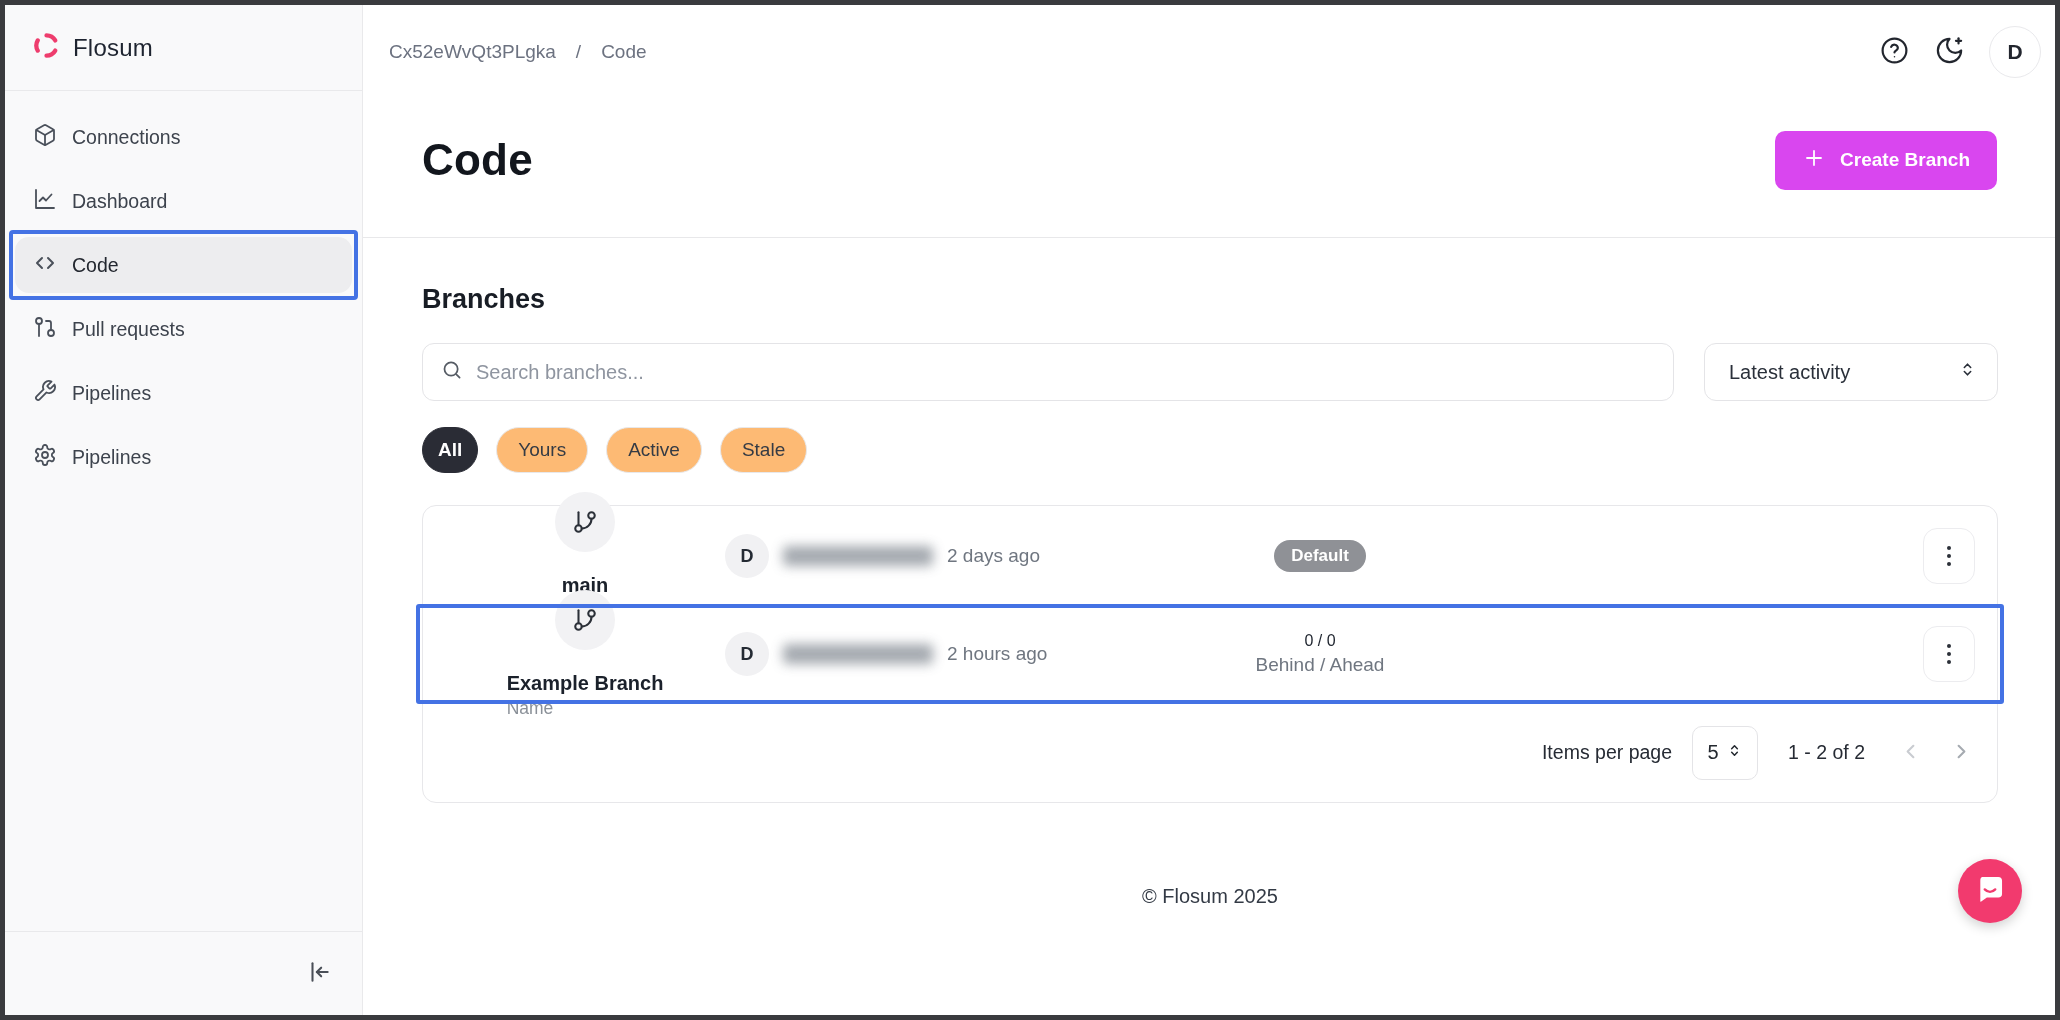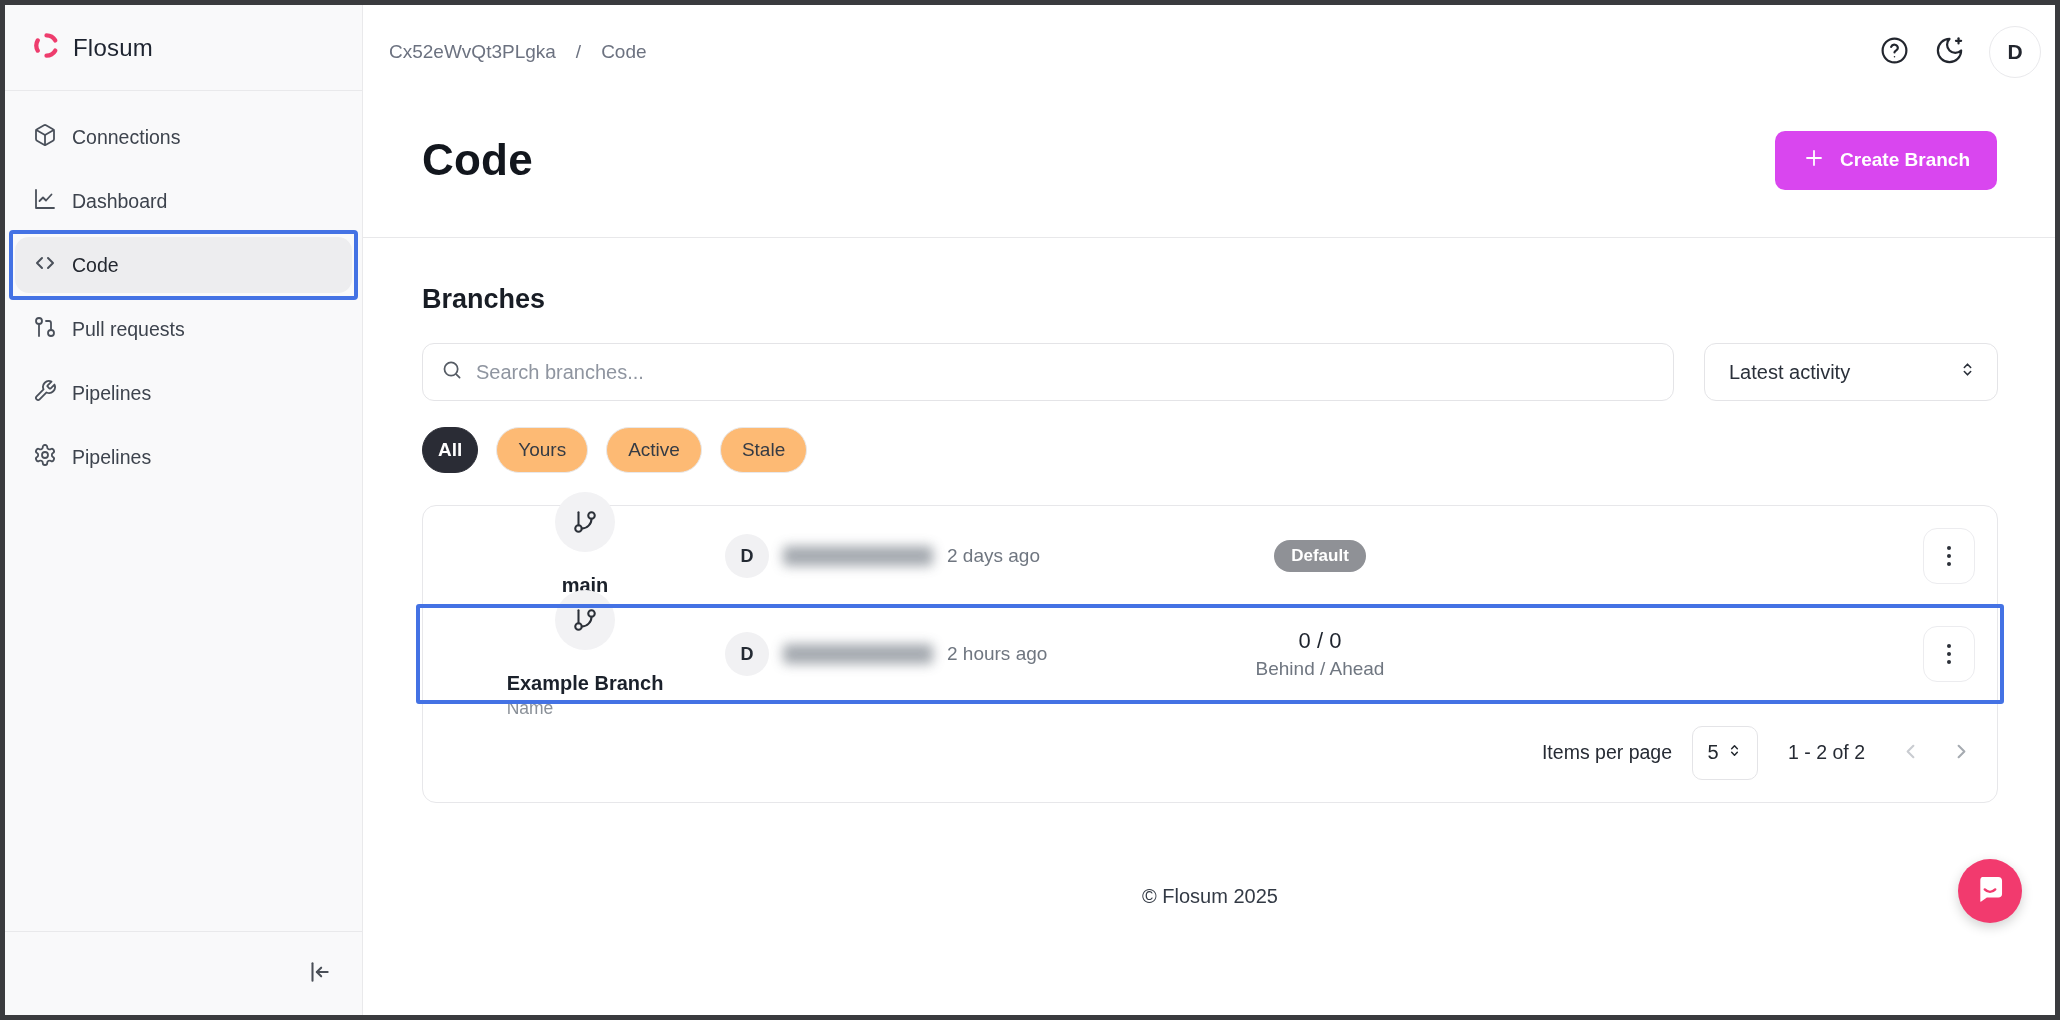--- a/index.html
+++ b/index.html
@@ -60,21 +60,21 @@
   .cell-branch { width:280px; display:flex; align-items:center; gap:22px;flex-direction:column; }
   .branch-circle { width:60px; height:60px; border-radius:50%; background:#f2f2f4; display:flex; align-items:center; justify-content:center; }
   .branch-texts .bname { font-size:20px; font-weight:600; color:#1b212b; }
   .branch-texts .bsub { font-size:17.5px; color:#8a9098; margin-top:3px; }
   .cell-user { width:470px; display:flex; align-items:center; gap:14px; }
   .avatar-sm { width:44px; height:44px; border-radius:50%; background:#f1f1f3; display:flex; align-items:center; justify-content:center; font-size:18px; font-weight:600; color:#242a33; }
   .blur-name { width:150px; height:20px; border-radius:4px; background:#8e949c; filter:blur(6px); opacity:.8; }
   .time { font-size:19px; color:#6f7680; white-space:nowrap; }
   .cell-status { width:250px; display:flex; flex-direction:column; align-items:center; justify-content:center; gap:4px; }
   .badge { background:#8f9196; color:#fff; font-size:17px; font-weight:600; padding:6px 17px; border-radius:999px; }
-  .cmp-val { font-size:22px; font-weight:500; color:#1d232d; }
+  .cmp-val { font-size:16px; font-weight:500; color:#1d232d; }
   .cmp-lbl { font-size:19px; color:#6f7680; }
   .spacer { flex:1; }
   .kebab { width:52px; height:56px; border:1px solid #ececef; border-radius:14px; background:#fff; display:flex; flex-direction:column; align-items:center; justify-content:center; gap:4px; cursor:pointer; z-index:1; }
   .kebab i { width:4px; height:4px; border-radius:50%; background:#2b3038; display:block; }
 
   .pagination { height:100px; border-top:1px solid #ededf0; display:flex; align-items:center; justify-content:flex-end; gap:20px; padding:0 24px; }
   .pag-label, .pag-range { font-size:19.5px; color:#262b34; }
   .pag-range { margin-left:10px; }
   .pag-select { width:66px; height:54px; border:1px solid #e4e4e7; border-radius:10px; display:flex; align-items:center; justify-content:center; gap:7px; font-size:20px; color:#23282f; background:#fff; cursor:pointer; }
   .pag-nav { display:flex; gap:28px; margin-left:14px; }

